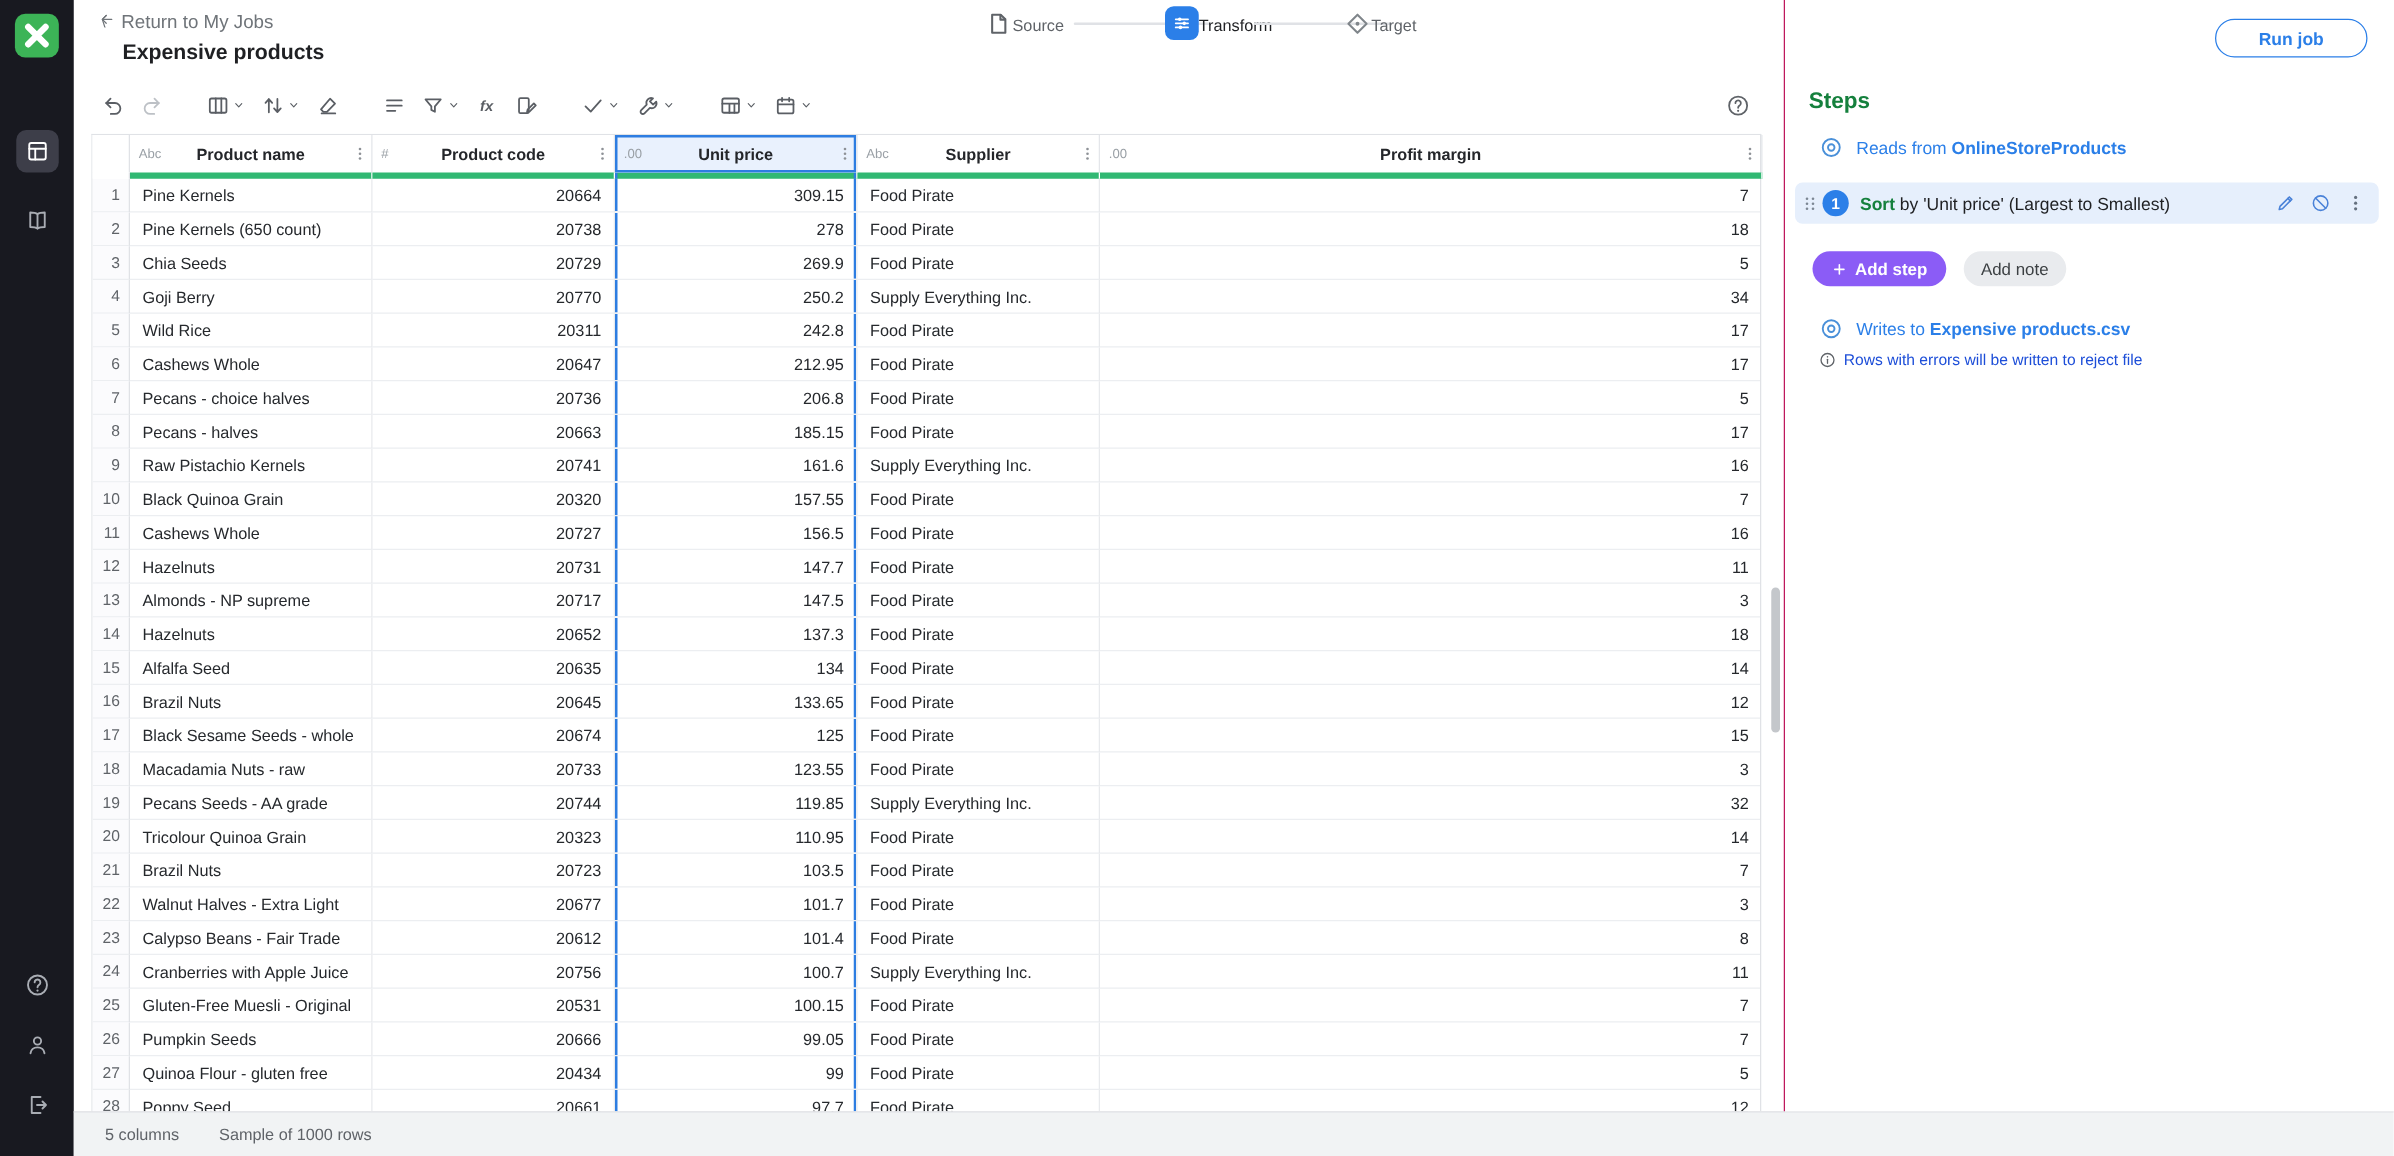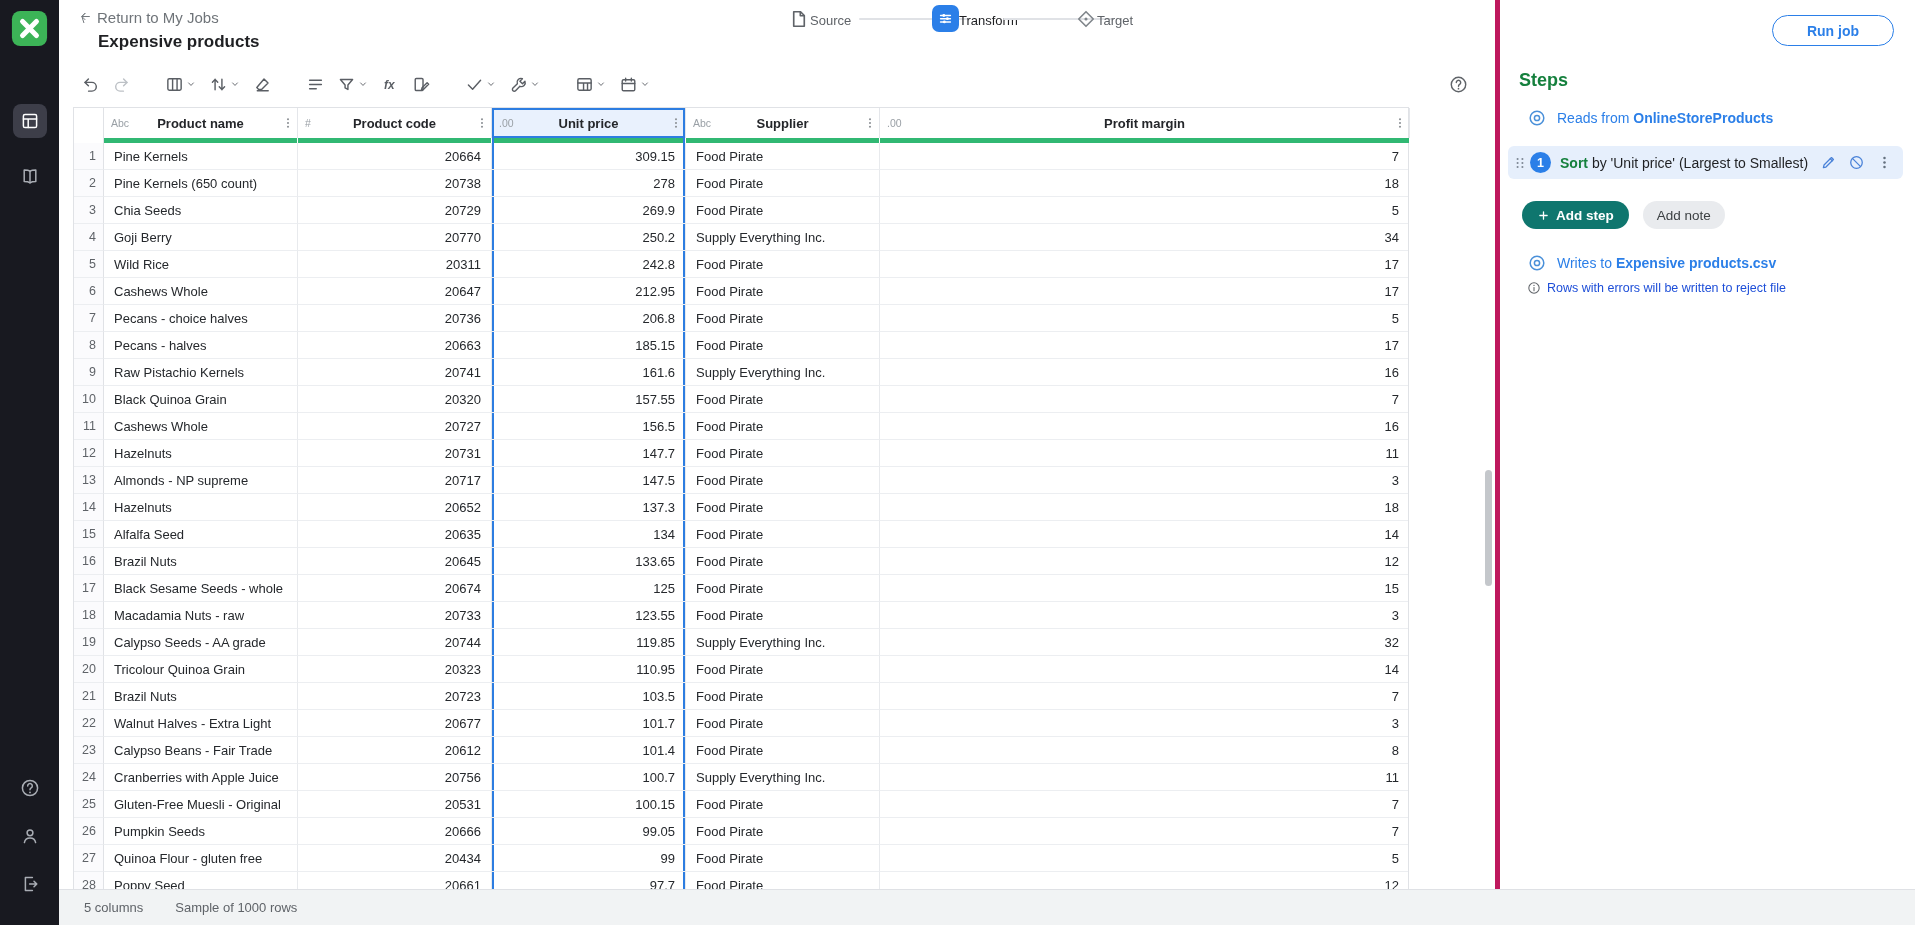--- a/index.html
+++ b/index.html
@@ -75,21 +75,21 @@
   .cell.right { justify-content: flex-end; padding-right: 10px; }
   .gutter { width: 30px; flex-shrink: 0; }
   .cell.gutter { background: #fbfbfd; color: #5f6368; font-size: 12.5px; justify-content: flex-end; padding-right: 7px; border-right: 1px solid #e0e2e6; }
   .hcell.gutter, .hlcell.gutter { background: #fff; border-right: 1px solid #e0e2e6; }
   .c0, .c1, .c2, .c3 { width: 194px; flex-shrink: 0; }
   .c4 { width: 530px; flex-shrink: 0; }
   .cell.selcol { box-shadow: inset 2px 0 0 #2d7de1, inset -2px 0 0 #2d7de1; }
   .vscrollbar { position: absolute; right: 3px; top: 470px; width: 7px; height: 116px; background: #c4c7cb; border-radius: 4px; cursor: grab; }
 
   
-  .panel { width: 420px; flex-shrink: 0; border-left: 5px solid #be185d; position: relative; background: #fff; }
+  .panel { width: 488px; flex-shrink: 0; border-left: 1px solid #be185d; position: relative; background: #fff; }
   .run-btn { position: absolute; top: 15px; right: 21px; width: 122px; height: 31px; border-radius: 17px;
     border: 1.5px solid #2b7fe8; background: #fff; color: #2b7fe8; font-size: 14px; font-weight: 600; cursor: pointer;
     font-family: inherit; }
   .panel-inner { padding: 70px 12px 0 8px; }
   .steps-title { font-size: 18px; font-weight: 700; color: #15803d; margin: 0 0 15px 11px; }
   .io-row { display: flex; align-items: center; gap: 10px; margin-left: 19px; height: 24px; cursor: pointer; }
   .ring { color: #4a90d9; display: flex; }
   .ring svg { width: 20px; height: 20px; }
   .io-text { font-size: 14px; color: #2b7fe8; }
   .io-text b { font-weight: 700; }
@@ -99,21 +99,21 @@
   .drag svg { width: 16px; height: 16px; }
   .badge { width: 21px; height: 21px; border-radius: 50%; background: #2b7fe8; color: #fff;
     font-size: 12.5px; font-weight: 700; display: flex; align-items: center; justify-content: center; margin: 0 9px 0 2px; flex-shrink: 0; }
   .sort-text { font-size: 14px; color: #1f2023; }
   .sort-text b { color: #15803d; font-weight: 700; }
   .sort-actions { margin-left: auto; display: flex; align-items: center; gap: 11px; }
   .act { display: flex; color: #4a82d8; cursor: pointer; }
   .act svg { width: 17px; height: 17px; }
   .act.kebab-act { color: #64707e; }
   .actions-row { margin: 22px 0 0 14px; display: flex; align-items: center; gap: 14px; }
-  .add-step { height: 28px; padding: 0 15px; border-radius: 15px; border: none; background: #0f766e; color: #fff;
+  .add-step { height: 28px; padding: 0 15px; border-radius: 15px; border: none; background: #8b5cf6; color: #fff;
     font-size: 13.5px; font-weight: 600; display: flex; align-items: center; gap: 6px; cursor: pointer; font-family: inherit; }
   .add-step .plus { display: flex; }
   .add-step .plus svg { width: 13px; height: 13px; stroke-width: 2; }
   .add-note { height: 28px; padding: 0 14px; border-radius: 15px; border: none; background: #e9ebee; color: #3c4043;
     font-size: 13.5px; font-weight: 500; cursor: pointer; font-family: inherit; }
   .note-row { margin: 6px 0 0 19px; display: flex; align-items: center; gap: 6px; font-size: 12.5px; color: #1d4ed8; }
   .note-row .info { display: flex; color: #5f6368; }
   .note-row .info svg { width: 14px; height: 14px; }
 
   
@@ -575,21 +575,21 @@
                 <div class="grid-row">
                   <div class="cell gutter">18</div>
                   <div class="cell c0 left">Macadamia Nuts - raw</div>
                   <div class="cell c1 right">20733</div>
                   <div class="cell c2 right selcol">123.55</div>
                   <div class="cell c3 left">Food Pirate</div>
                   <div class="cell c4 right">3</div>
                 </div>
                 <div class="grid-row">
                   <div class="cell gutter">19</div>
-                  <div class="cell c0 left">Calypso Seeds - AA grade</div>
+                  <div class="cell c0 left">Pecans Seeds - AA grade</div>
                   <div class="cell c1 right">20744</div>
                   <div class="cell c2 right selcol">119.85</div>
                   <div class="cell c3 left">Supply Everything Inc.</div>
                   <div class="cell c4 right">32</div>
                 </div>
                 <div class="grid-row">
                   <div class="cell gutter">20</div>
                   <div class="cell c0 left">Tricolour Quinoa Grain</div>
                   <div class="cell c1 right">20323</div>
                   <div class="cell c2 right selcol">110.95</div>

